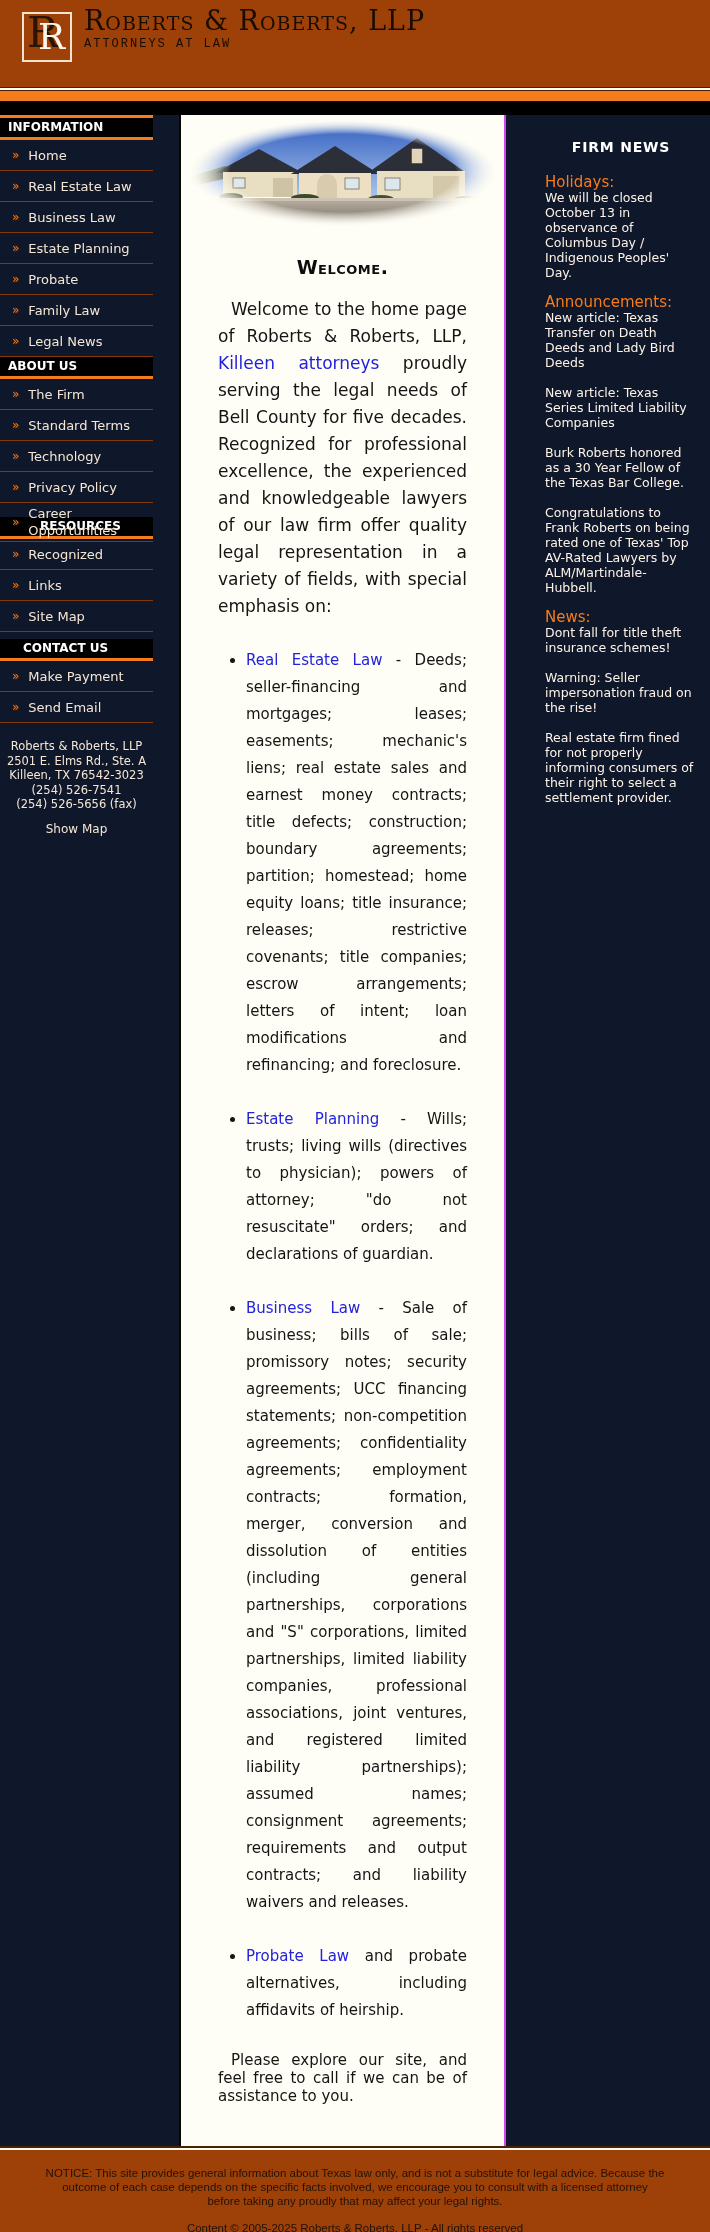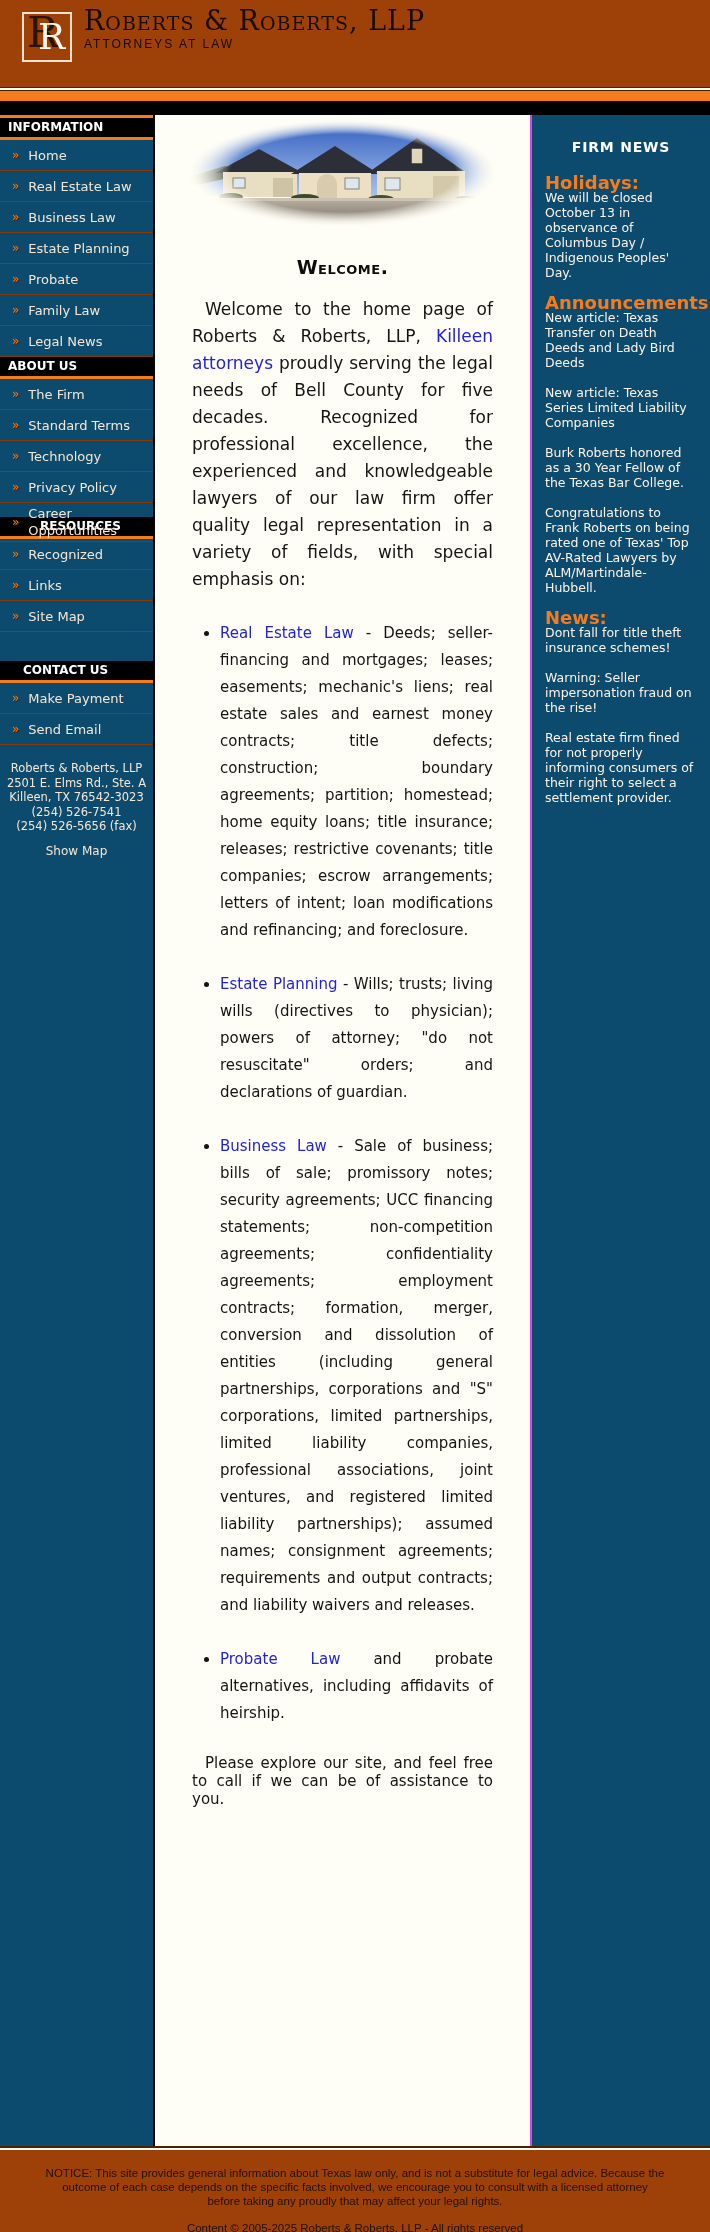--- a/index.html
+++ b/index.html
@@ -6,60 +6,60 @@
   body{width:710px;background:#9e4108;font-family:"DejaVu Sans",sans-serif;}
 
   
   .header{position:relative;height:87px;background:#9e4108;}
   .logo-box{position:absolute;left:22px;top:12px;width:46px;height:46px;border:2px solid #f2e3d0;overflow:hidden;}
   .logo-r{position:absolute;font-family:"DejaVu Serif",serif;font-weight:normal;}
   .logo-r.dark{left:3px;top:-6px;font-size:42px;color:#2a1505;}
   .logo-r.light{left:14px;top:2px;font-size:36px;color:#fdf6ea;}
   .title-block{position:absolute;left:84px;top:6px;}
   .firm-name{font-family:"DejaVu Serif",serif;font-variant:small-caps;font-size:27px;letter-spacing:1px;color:#190c02;line-height:30px;}
-  .tagline{font-family:Liberation Sans, sans-serif;font-size:12px;letter-spacing:2px;color:#190c02;margin-top:1px;}
+  .tagline{font-family:Liberation Mono, monospace;font-size:12px;letter-spacing:2px;color:#190c02;margin-top:1px;}
 
   
   .line-dark{height:1px;background:#4a2004;}
   .line-white{height:2px;background:#fffef2;}
   .bar-orange{height:10px;background:#f47c1d;}
   .bar-black{height:14px;background:#000;}
 
   
-  .content{display:flex;align-items:stretch;min-height:2031px;background:#0c4a6e;}
+  .content{display:flex;align-items:stretch;min-height:2031px;background:#0f172a;gap:26px;}
   .sidebar{width:153px;flex:none;}
   .main{flex:1;background:#fffef6;border-left:2px solid #0a0500;border-right:2px solid #d946ef;padding-bottom:34px;}
   .news{width:178px;flex:none;}
 
   
   .nav-header{background:#000;color:#fff;font-size:12px;font-weight:bold;padding:3px 0 3px 8px;line-height:13px;border-bottom:3px solid #f47c1d;position:relative;z-index:1;}
   .nav-header.first{border-top:3px solid #f47c1d;}
   #sec-resources{margin-top:-25px;text-align:center;}
-  #sec-contact-us{margin-top:29px;padding-left:23px;}
+  #sec-contact-us{margin-top:7px;padding-left:23px;}
   .nav-list{list-style:none;margin:0;padding:0;position:relative;z-index:2;background:transparent;}
   .nav-item{display:flex;align-items:center;gap:9px;min-height:26px;padding:2px 4px 2px 12px;border-bottom:1px solid #83370a;color:#f5e7d4;font-size:13px;cursor:pointer;}
   .arrow{color:#f47c1d;font-size:12px;text-shadow:1px 1px 0 #4d2002;flex:none;}
   .nav-label{line-height:17px;}
   .addr{margin-top:16px;text-align:center;color:#f5e7d4;font-size:11.5px;line-height:14.5px;}
   .addr p{margin:0;}
   .show-map{display:block;margin-top:10px;text-align:center;color:#f5e7d4;font-size:12px;text-decoration:none;cursor:pointer;}
 
   
   .photo-wrap{width:316px;height:110px;margin:3px auto 0;}
   h1.welcome{margin:28px 0 0;text-align:center;font-size:19px;font-variant:small-caps;letter-spacing:.5px;color:#0d0d0d;font-weight:bold;}
   p.intro{margin:18px 37px 0;font-size:17px;line-height:27px;text-align:justify;color:#141414;text-indent:13px;}
   a.inline-link{color:#2222dd;text-decoration:none;cursor:pointer;}
   ul.topics{margin:27px 37px 0;padding:0 0 0 28px;}
   li.topic{margin-bottom:27px;text-align:justify;font-size:15px;line-height:27px;color:#141414;}
   p.closing{margin:0 37px 0;font-size:15px;line-height:18px;text-align:justify;color:#141414;text-indent:13px;}
 
   
   .news-title{margin-top:24px;text-align:center;color:#ffffff;font-weight:bold;font-size:14px;letter-spacing:.8px;}
   .news-body{padding:20px 12px 0 13px;}
-  .news-heading{color:#f47c1d;font-weight:bold;font-size:18px;line-height:15px;}
+  .news-heading{color:#f47c1d;font-weight:normal;font-size:15px;line-height:15px;}
   .news-item{margin:0 0 15px;font-size:12.5px;line-height:15px;color:#fdf3e7;}
 
   
   .footer{border-top:2px solid #4a2004;background:#9e4108;}
   .footer-inner{border-top:2px solid #fffef2;padding:16px 30px 16px;}
   .notice{margin:0 auto;max-width:620px;text-align:center;font-family:"Liberation Sans",sans-serif;font-size:11.5px;line-height:14px;color:#241104;}
   .copyright{margin-top:14px;text-align:center;font-family:"Liberation Sans",sans-serif;font-size:11.5px;color:#241104;}
 </style>
 </head>
 <body>

